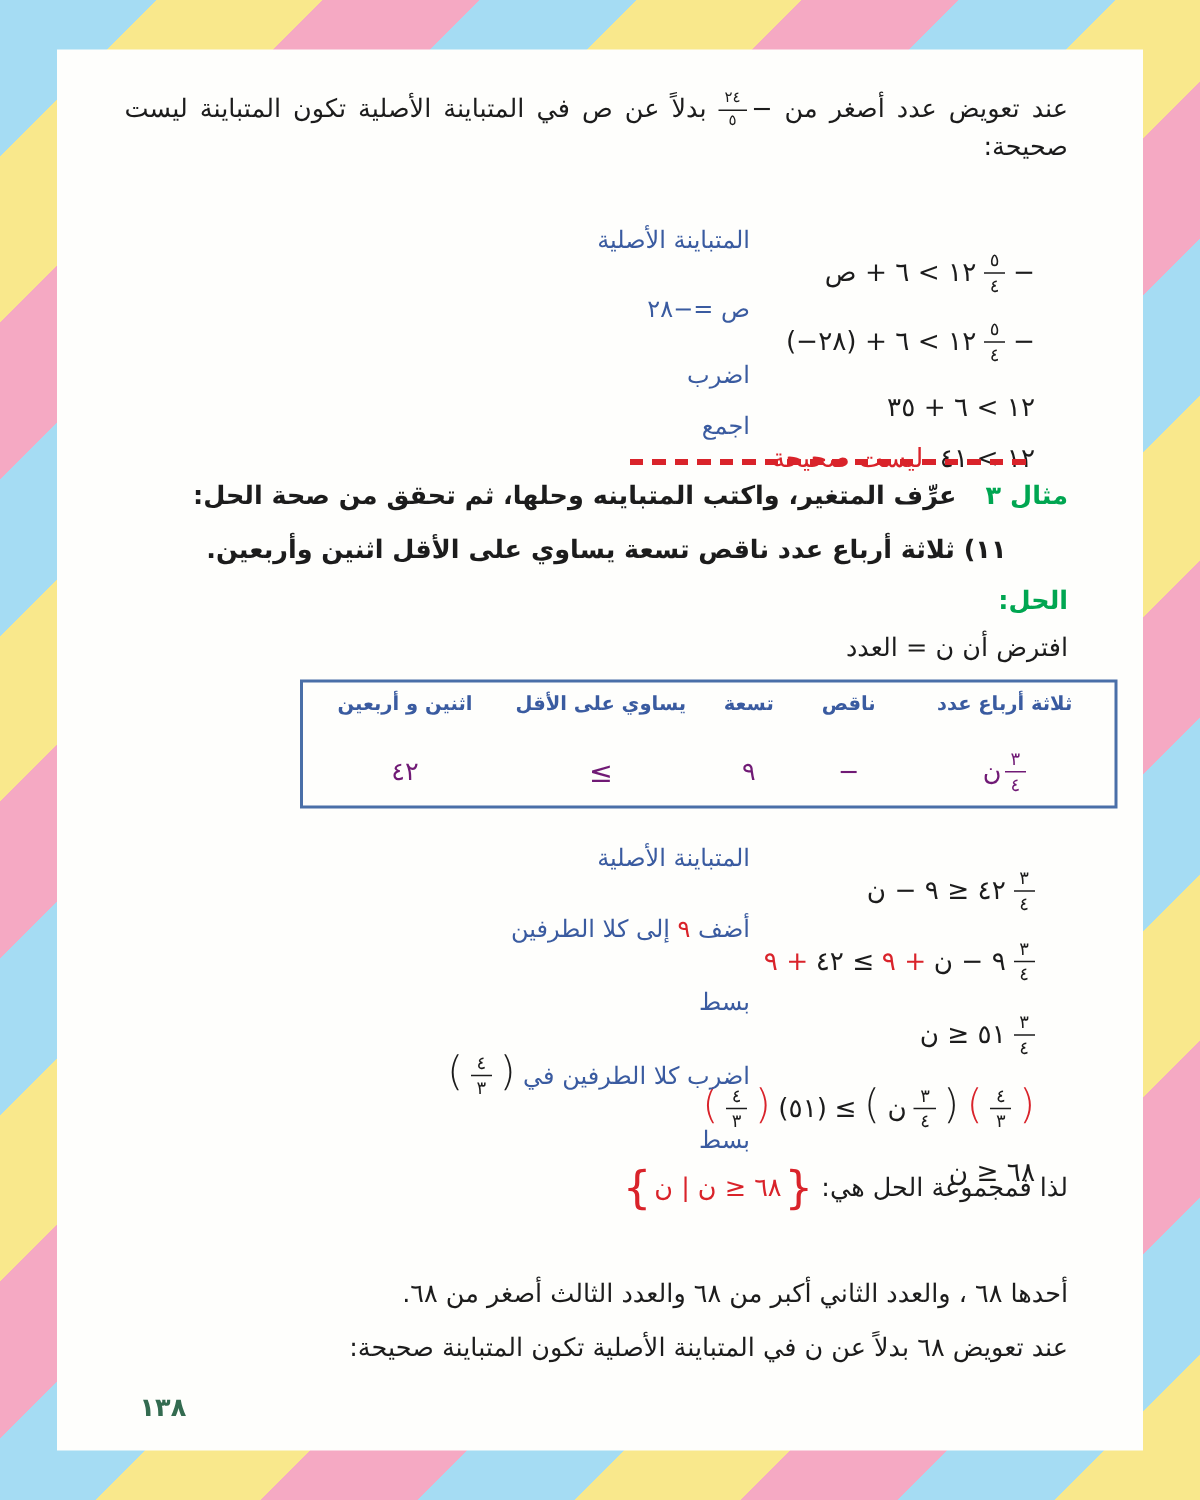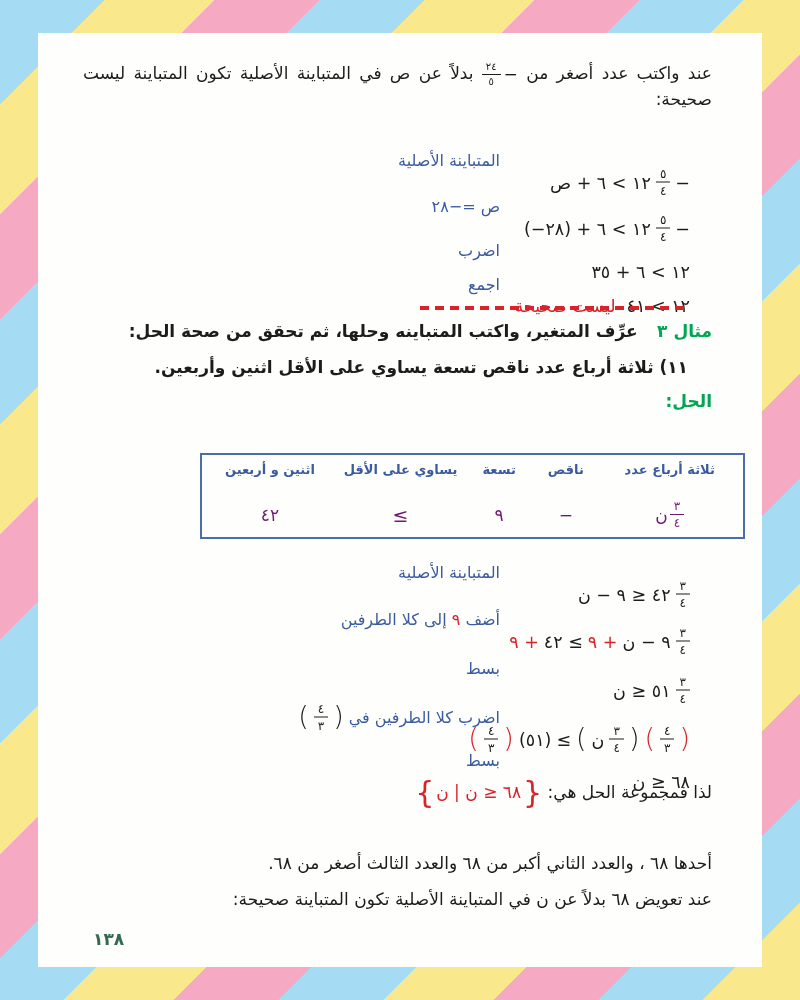--- a/index.html
+++ b/index.html
@@ -54,21 +54,21 @@
   .ttable .td{color:#701a75;font-size:17px;text-align:center;display:flex;
               align-items:center;justify-content:center;direction:ltr;gap:2px;}
   .pagenum{font-size:17px;font-weight:700;color:#336b50;}
 </style>
 </head>
 <body>
 
 <div class="page">
 
   <div class="abs rtl txt just" style="top:28px;right:50px;left:45px;">
-    <span>عند واكتب عدد أصغر من</span>
+    <span>عند تعويض عدد أصغر من</span>
     <span style="direction:ltr;unicode-bidi:isolate;display:inline-flex;align-items:center;gap:3px;vertical-align:middle;">
       <span class="frac small">
         <span class="fn">٢٤</span>
         <span class="fd">٥</span>
       </span>
       <span>−</span>
     </span>
     <span>بدلاً عن ص في المتباينة الأصلية تكون المتباينة ليست صحيحة:</span>
   </div>
 
@@ -112,24 +112,25 @@
     <div class="slabel">اجمع</div>
   </div>
 
   <div class="abs dashes" style="top:273px;right:72px;width:270px;"></div>
 
   <div class="abs rtl txt" style="top:286px;right:50px;">
     <span class="green">مثال ٣</span>
     <span class="bold" style="margin-right:14px;">عرِّف المتغير، واكتب المتباينه وحلها، ثم تحقق من صحة الحل:</span>
   </div>
 
-  <div class="abs rtl txt bold" style="top:322px;right:74px;">١١) ثلاثة أرباع عدد ناقص تسعة يساوي على الأقل اثنين وأربعين.</div>
+  <div class="abs rtl txt bold" style="top:322px;right:91px;">١١) ثلاثة أرباع عدد ناقص تسعة يساوي على الأقل اثنين وأربعين.</div>
 
   <div class="abs rtl txt green" style="top:356px;right:50px;">الحل:</div>
 
+  <div class="abs rtl txt" style="top:387px;right:50px;">افترض أن ن = العدد</div>
 
   <div class="abs ttable" style="top:420px;right:17px;width:545px;height:86px;">
     <div class="th">ثلاثة أرباع عدد</div>
     <div class="th">ناقص</div>
     <div class="th">تسعة</div>
     <div class="th">يساوي على الأقل</div>
     <div class="th">اثنين و أربعين</div>
     <div class="td">
       <span>ن</span>
       <span class="frac">

